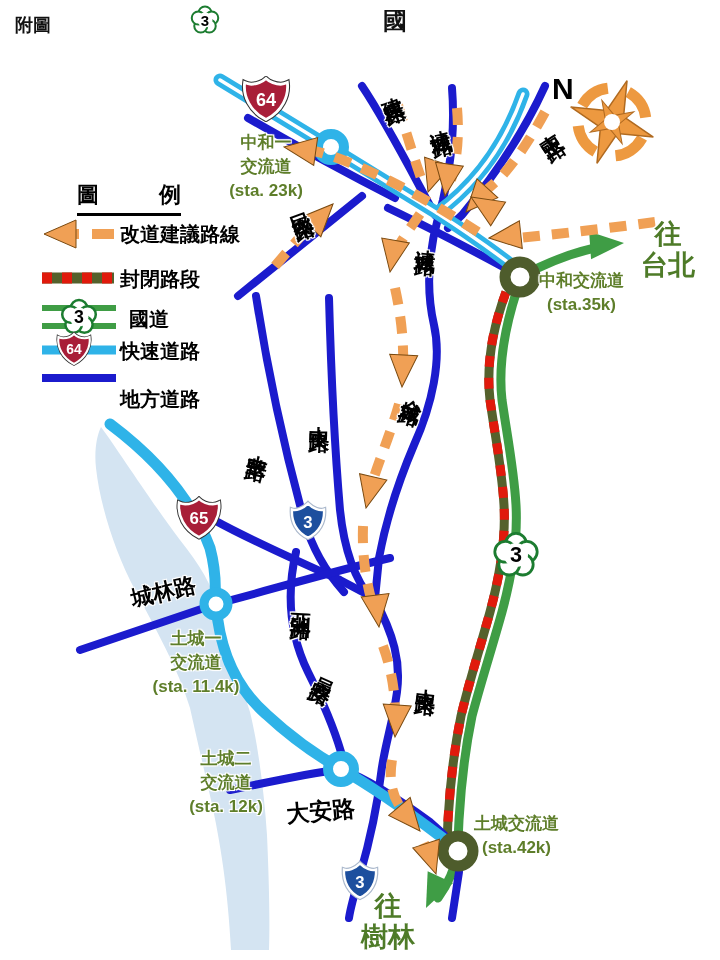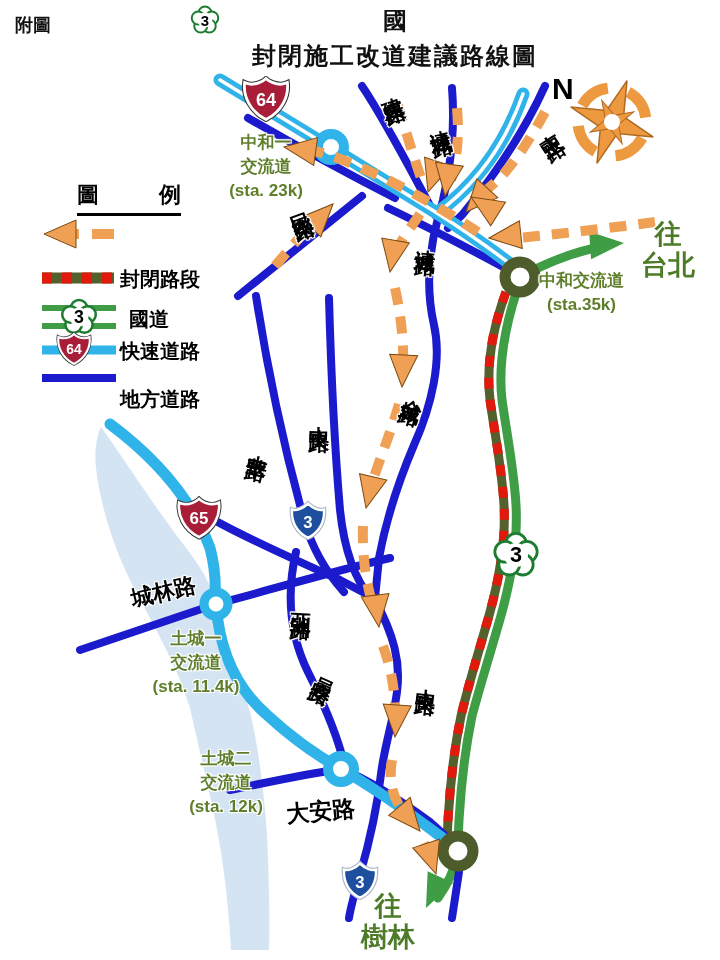--- a/index.html
+++ b/index.html
@@ -181,30 +181,30 @@
         <circle cx="30" cy="16" r="13"></circle>
           <circle cx="43.5" cy="26" r="13"></circle>
         <circle cx="38.5" cy="42" r="13"></circle>
           <circle cx="21.5" cy="42" r="13"></circle>
         <circle cx="16.5" cy="26" r="13"></circle>
       </g>
       <circle cx="30" cy="30" r="15" fill="#fff"></circle>
       <text x="30" y="41" text-anchor="middle" font-size="30" class="shield-num" fill="#000">3</text>
     </svg>
   </div>
-  <div class="abs title-l2">封閉施工改道建議路線圖</div>
 
   <div class="abs legend-title">
     <span>圖</span>
     <span>例</span>
   </div>
   <svg class="abs" style="left:36px;top:218px" width="84" height="32" viewBox="0 0 84 32">
     <path d="M78,16 L36,16" stroke="#F0A055" stroke-width="10" stroke-dasharray="22 13" fill="none"></path>
     <polygon points="8,16 40,2 40,30" fill="#F0A055" stroke="#7a4a10" stroke-width="1"></polygon>
   </svg>
+  <div class="abs legend-label" style="left:120px;top:221px">改道建議路線</div>
 
   <svg class="abs" style="left:40px;top:270px" width="76" height="16" viewBox="0 0 76 16">
     <path d="M2,8 L74,8" stroke="#55612C" stroke-width="11" fill="none"></path>
     <path d="M2,8 L74,8" stroke="#E01A0C" stroke-width="11" stroke-dasharray="10 10" fill="none"></path>
   </svg>
   <div class="abs legend-label" style="left:120px;top:266px">封閉路段</div>
 
   <svg class="abs" style="left:40px;top:298px" width="78" height="38" viewBox="0 0 78 38">
     <path d="M2,10 L76,10" stroke="#3F9D45" stroke-width="6" fill="none"></path>
     <path d="M2,28 L76,28" stroke="#3F9D45" stroke-width="6" fill="none"></path>
@@ -265,20 +265,24 @@
   <div class="abs green-label center halo" style="left:142px;top:627px;width:108px">
     <div>土城一</div>
     <div>交流道</div>
     <div>(sta. 11.4k)</div>
   </div>
   <div class="abs green-label center halo" style="left:176px;top:747px;width:100px">
     <div>土城二</div>
     <div>交流道</div>
     <div>(sta. 12k)</div>
   </div>
+  <div class="abs green-label halo" style="left:474px;top:812px">
+    <div>土城交流道</div>
+    <div style="text-align:center">(sta.42k)</div>
+  </div>
 
   <div class="abs dir-label halo" style="left:630px;top:219px;width:76px">
     <div>往</div>
     <div>台北</div>
   </div>
   <div class="abs dir-label halo" style="left:346px;top:891px;width:84px">
     <div>往</div>
     <div>樹林</div>
   </div>
 

